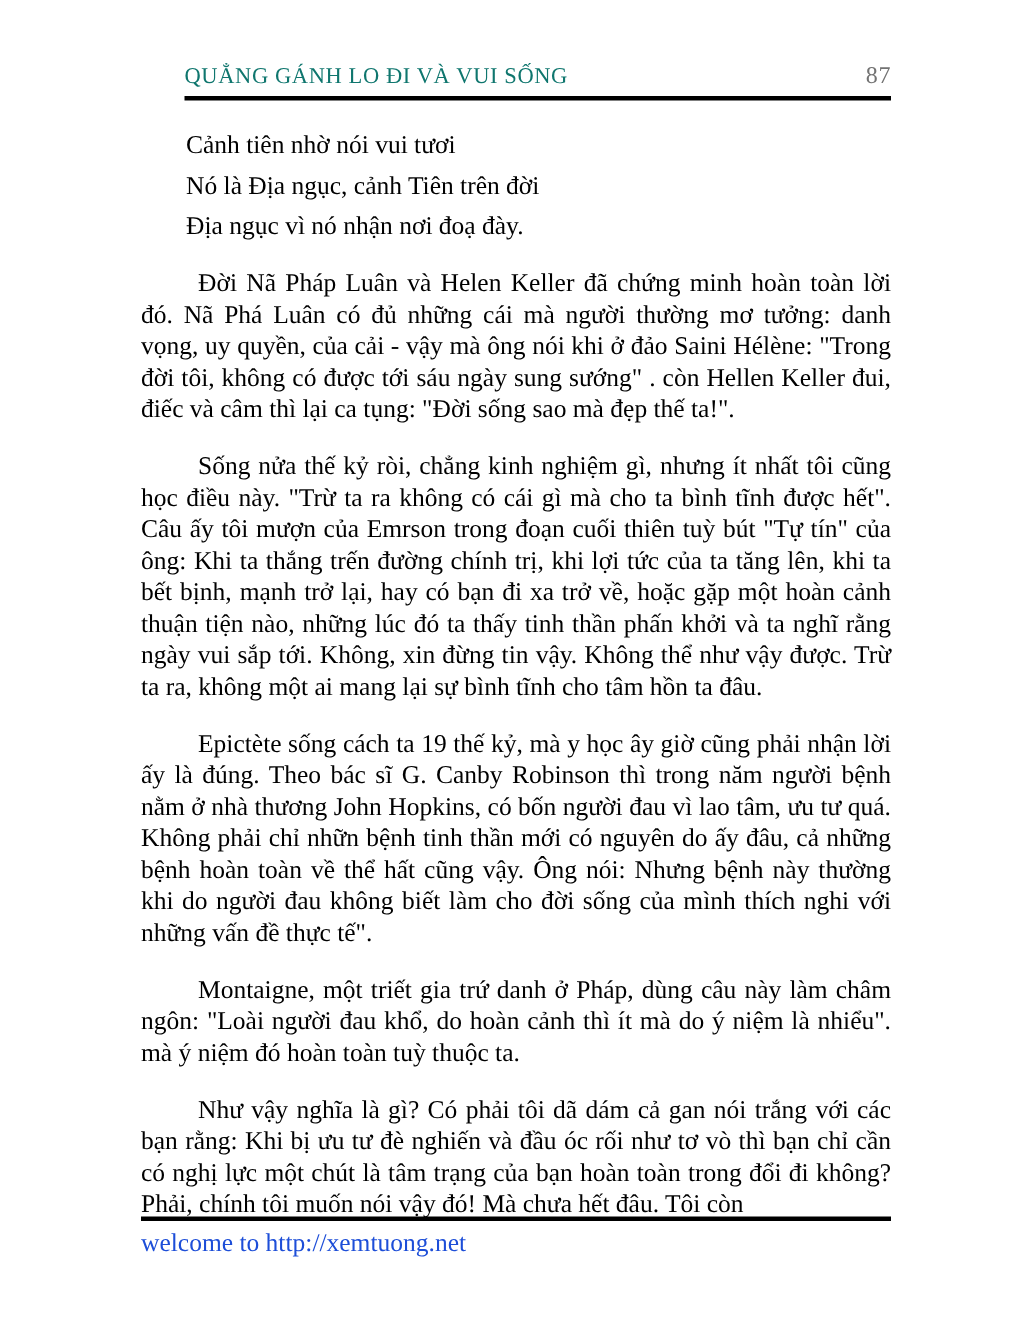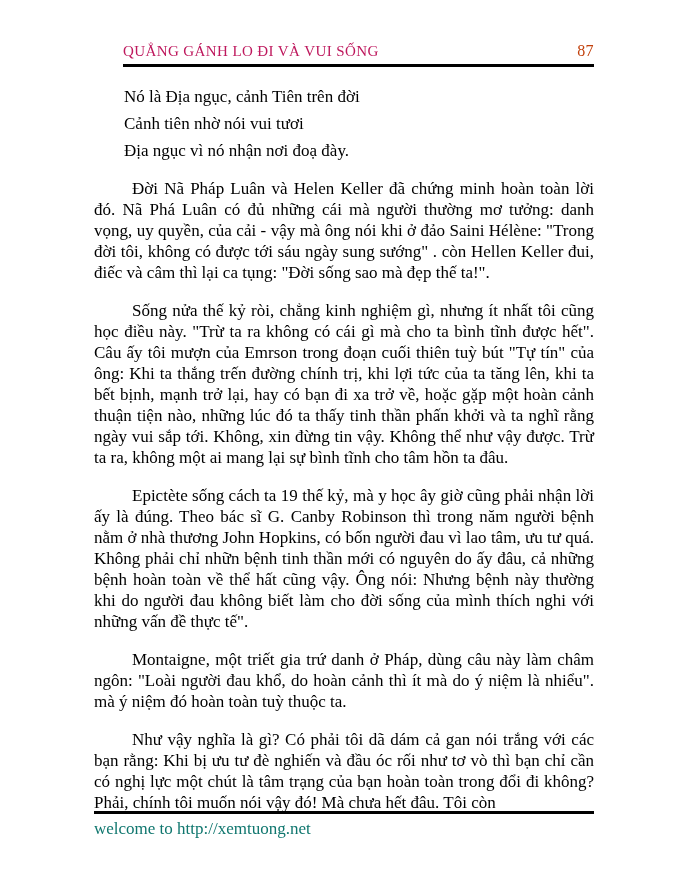--- a/index.html
+++ b/index.html
@@ -72,36 +72,36 @@
     cursor: pointer;
   }
 </style>
 </head>
 <body>
 
 <div class="page">
   <div class="content">
 
     <div class="header">
-      <span class="header-title" style="color: #be185d;">QUẲNG GÁNH LO ĐI VÀ VUI SỐNG</span>
-      <span class="header-page-num" style="color: #c2410c;">87</span>
+      <span class="header-title" style="color: #0f766e;">QUẲNG GÁNH LO ĐI VÀ VUI SỐNG</span>
+      <span class="header-page-num" style="color: #737373;">87</span>
     </div>
     <div class="header-rule" style="background: rgb(0, 0, 0);"></div>
 
     <div class="poem">
+      <div class="poem-line">Cảnh tiên nhờ nói vui tươi</div>
       <div class="poem-line">Nó là Địa ngục, cảnh Tiên trên đời</div>
-      <div class="poem-line">Cảnh tiên nhờ nói vui tươi</div>
       <div class="poem-line">Địa ngục vì nó nhận nơi đoạ đày.</div>
     </div>
 
     <p class="para">Đời Nã Pháp Luân và Helen Keller đã chứng minh hoàn toàn lời đó. Nã Phá Luân có đủ những cái mà người thường mơ tưởng: danh vọng, uy quyền, của cải - vậy mà ông nói khi ở đảo Saini Hélène: "Trong đời tôi, không có được tới sáu ngày sung sướng" . còn Hellen Keller đui, điếc và câm thì lại ca tụng: "Đời sống sao mà đẹp thế ta!".</p>
     <p class="para">Sống nửa thế kỷ ròi, chẳng kinh nghiệm gì, nhưng ít nhất tôi cũng học điều này. "Trừ ta ra không có cái gì mà cho ta bình tĩnh được hết". Câu ấy tôi mượn của Emrson trong đoạn cuối thiên tuỳ bút "Tự tín" của ông: Khi ta thắng trến đường chính trị, khi lợi tức của ta tăng lên, khi ta bết bịnh, mạnh trở lại, hay có bạn đi xa trở về, hoặc gặp một hoàn cảnh thuận tiện nào, những lúc đó ta thấy tinh thần phấn khởi và ta nghĩ rằng ngày vui sắp tới. Không, xin đừng tin vậy. Không thể như vậy được. Trừ ta ra, không một ai mang lại sự bình tĩnh cho tâm hồn ta đâu.</p>
     <p class="para">Epictète sống cách ta 19 thế kỷ, mà y học ây giờ cũng phải nhận lời ấy là đúng. Theo bác sĩ G. Canby Robinson thì trong năm người bệnh nằm ở nhà thương John Hopkins, có bốn người đau vì lao tâm, ưu tư quá. Không phải chỉ nhữn bệnh tinh thần mới có nguyên do ấy đâu, cả những bệnh hoàn toàn về thể hất cũng vậy. Ông nói: Nhưng bệnh này thường khi do người đau không biết làm cho đời sống của mình thích nghi với những vấn đề thực tế".</p>
     <p class="para">Montaigne, một triết gia trứ danh ở Pháp, dùng câu này làm châm ngôn: "Loài người đau khổ, do hoàn cảnh thì ít mà do ý niệm là nhiểu". mà ý niệm đó hoàn toàn tuỳ thuộc ta.</p>
     <p class="para">Như vậy nghĩa là gì? Có phải tôi dã dám cả gan nói trắng với các bạn rằng: Khi bị ưu tư đè nghiến và đầu óc rối như tơ vò thì bạn chỉ cần có nghị lực một chút là tâm trạng của bạn hoàn toàn trong đổi đi không? Phải, chính tôi muốn nói vậy đó! Mà chưa hết đâu. Tôi còn</p>
 
   </div>
 
   <div class="footer">
     <div class="footer-rule" style="background: rgb(0, 0, 0);"></div>
-    <a class="footer-link" style="color: #0f766e; text-align: center;">welcome to http://xemtuong.net</a>
+    <a class="footer-link" style="color: #1d4ed8; text-align: center;">welcome to http://xemtuong.net</a>
   </div>
 </div>
 
 </body></html>

